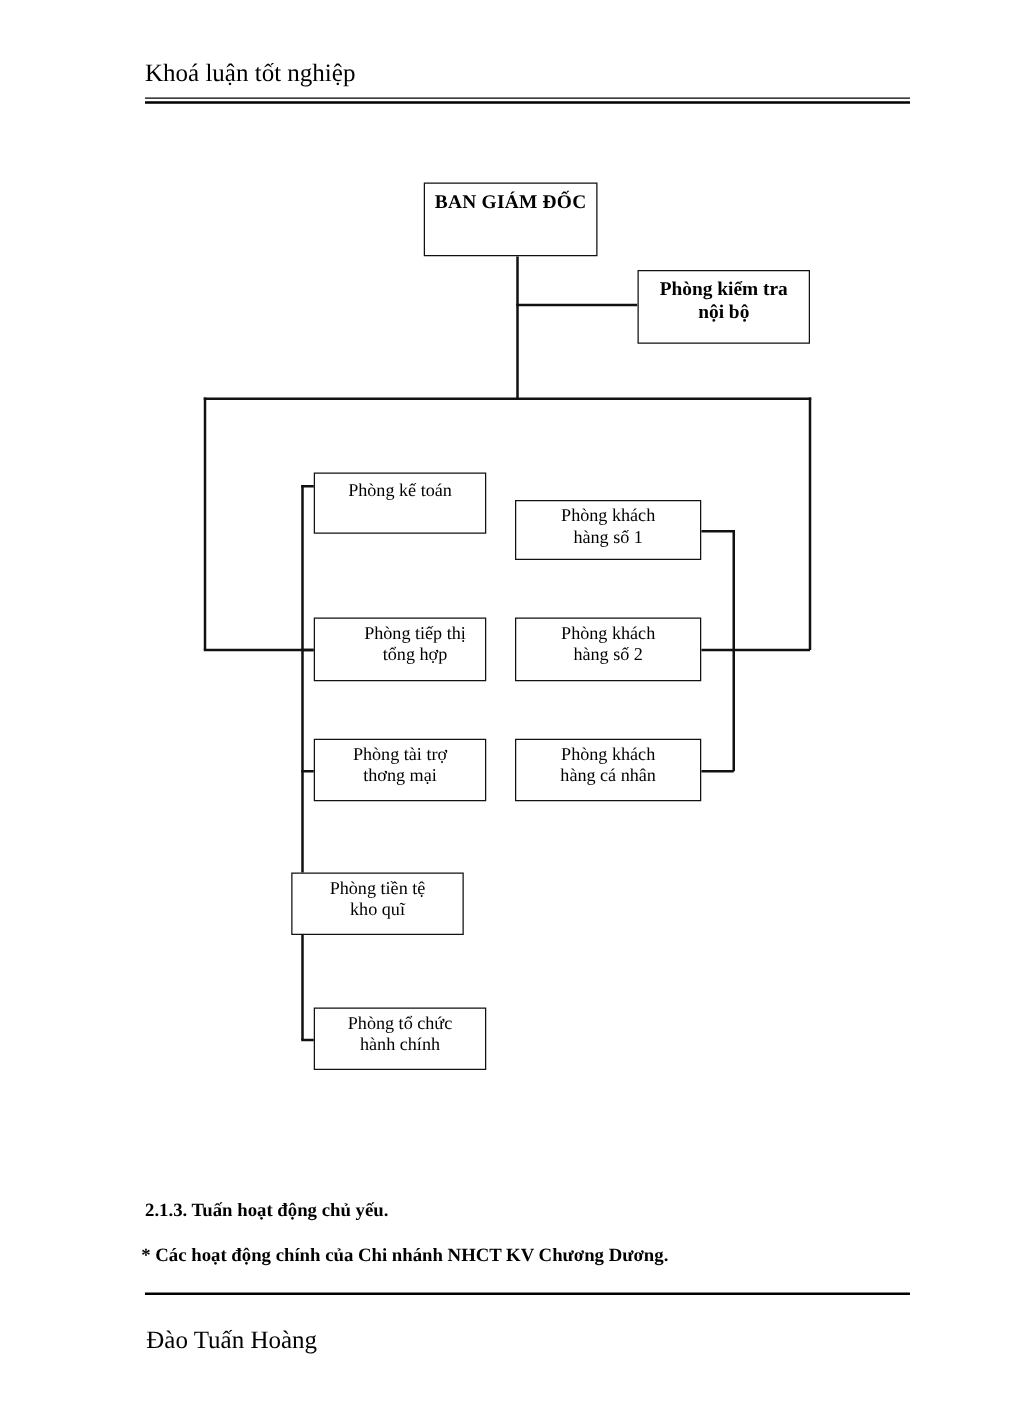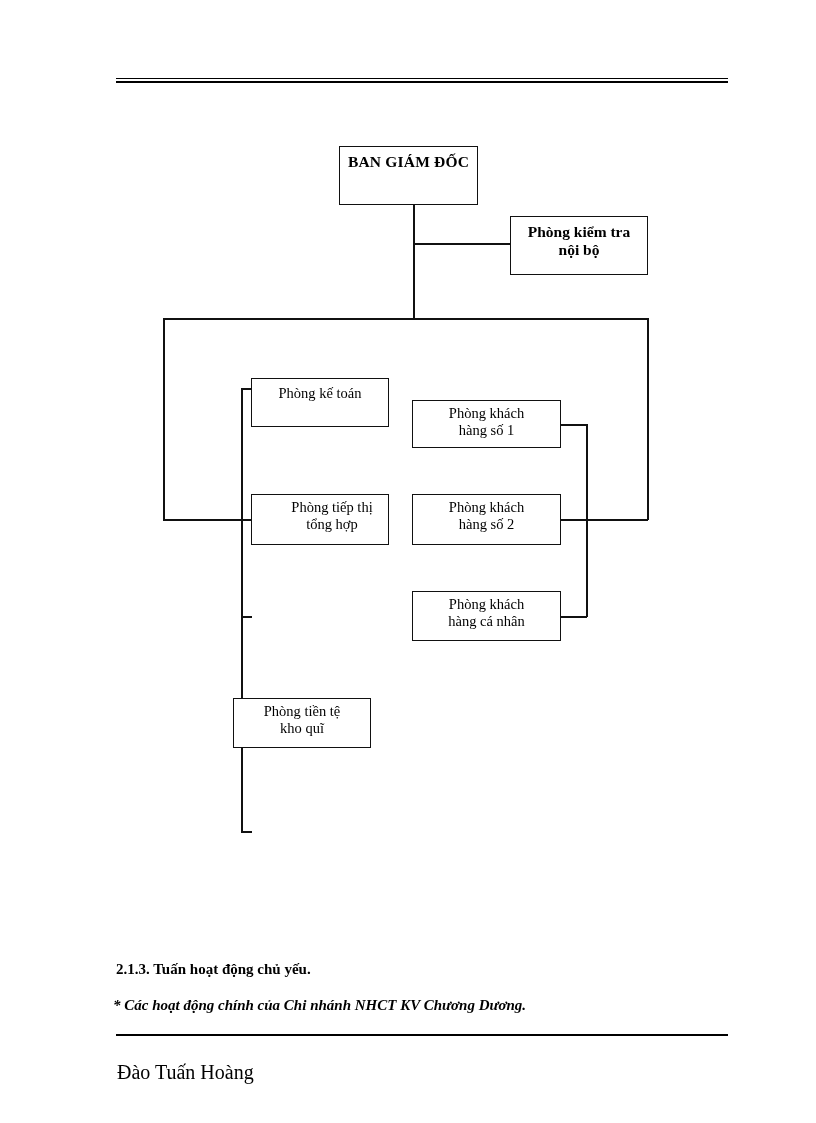--- a/index.html
+++ b/index.html
@@ -94,21 +94,20 @@
     font-size: 15px;
     font-weight: bold;
     white-space: nowrap;
   }
   .ft-sub {
     position: absolute;
     left: 113px;
     top: 997px;
     font-size: 15px;
     font-weight: bold;
-    font-style: italic;
     white-space: nowrap;
   }
   .ft-rule {
     position: absolute;
     left: 116px;
     top: 1034px;
     width: 612px;
     height: 2px;
     background: #000000;
   }
@@ -120,20 +119,21 @@
     line-height: 24px;
     white-space: nowrap;
     margin-top: 19px;
   }
 </style>
 </head>
 <body>
 
 <div id="page">
 
+  <div class="hdr-title">Khoá luận tốt nghiệp</div>
   <div class="hdr-rule-top"></div>
   <div class="hdr-rule-bot"></div>
 
   <div class="chart" id="chart-layer">
       <div class="ln lnv" style="left: 413px; top: 205px; height: 114px;"></div>
       <div class="ln lnh" style="left: 413px; top: 243px; width: 97px;"></div>
       <div class="ln lnh" style="left: 163px; top: 318px; width: 486px;"></div>
       <div class="ln lnv" style="left: 163px; top: 318px; height: 202px;"></div>
       <div class="ln lnv" style="left: 647px; top: 318px; height: 202px;"></div>
       <div class="ln lnh" style="left: 163px; top: 519px; width: 89px;"></div>
@@ -163,27 +163,35 @@
 hàng số 1</span>
       </div>
       <div class="node" style="left: 251px; top: 494px; width: 138px; height: 51px; padding-left: 24px;">
         <span class="lbl">Phòng tiếp thị
 tổng hợp</span>
       </div>
       <div class="node" style="left: 412px; top: 494px; width: 149px; height: 51px;">
         <span class="lbl">Phòng  khách
 hàng số 2</span>
       </div>
+      <div class="node" style="left: 251px; top: 591px; width: 138px; height: 50px;">
+        <span class="lbl">Phòng tài trợ
+thơng   mại</span>
+      </div>
       <div class="node" style="left: 412px; top: 591px; width: 149px; height: 50px;">
         <span class="lbl">Phòng khách
 hàng cá nhân</span>
       </div>
       <div class="node" style="left: 233px; top: 698px; width: 138px; height: 50px;">
         <span class="lbl">Phòng tiền tệ
 kho quĩ</span>
+      </div>
+      <div class="node" style="left: 251px; top: 806px; width: 138px; height: 50px;">
+        <span class="lbl">Phòng tổ chức
+hành chính</span>
       </div>
     </div>
 
   <div class="ft-head">2.1.3. Tuấn hoạt động chủ yếu.</div>
   <div class="ft-sub">* Các hoạt động chính của Chi nhánh NHCT KV Chương Dương.</div>
 
   <div class="ft-rule"></div>
   <div class="ft-name">Đào Tuấn Hoàng</div>
 
 </div>

